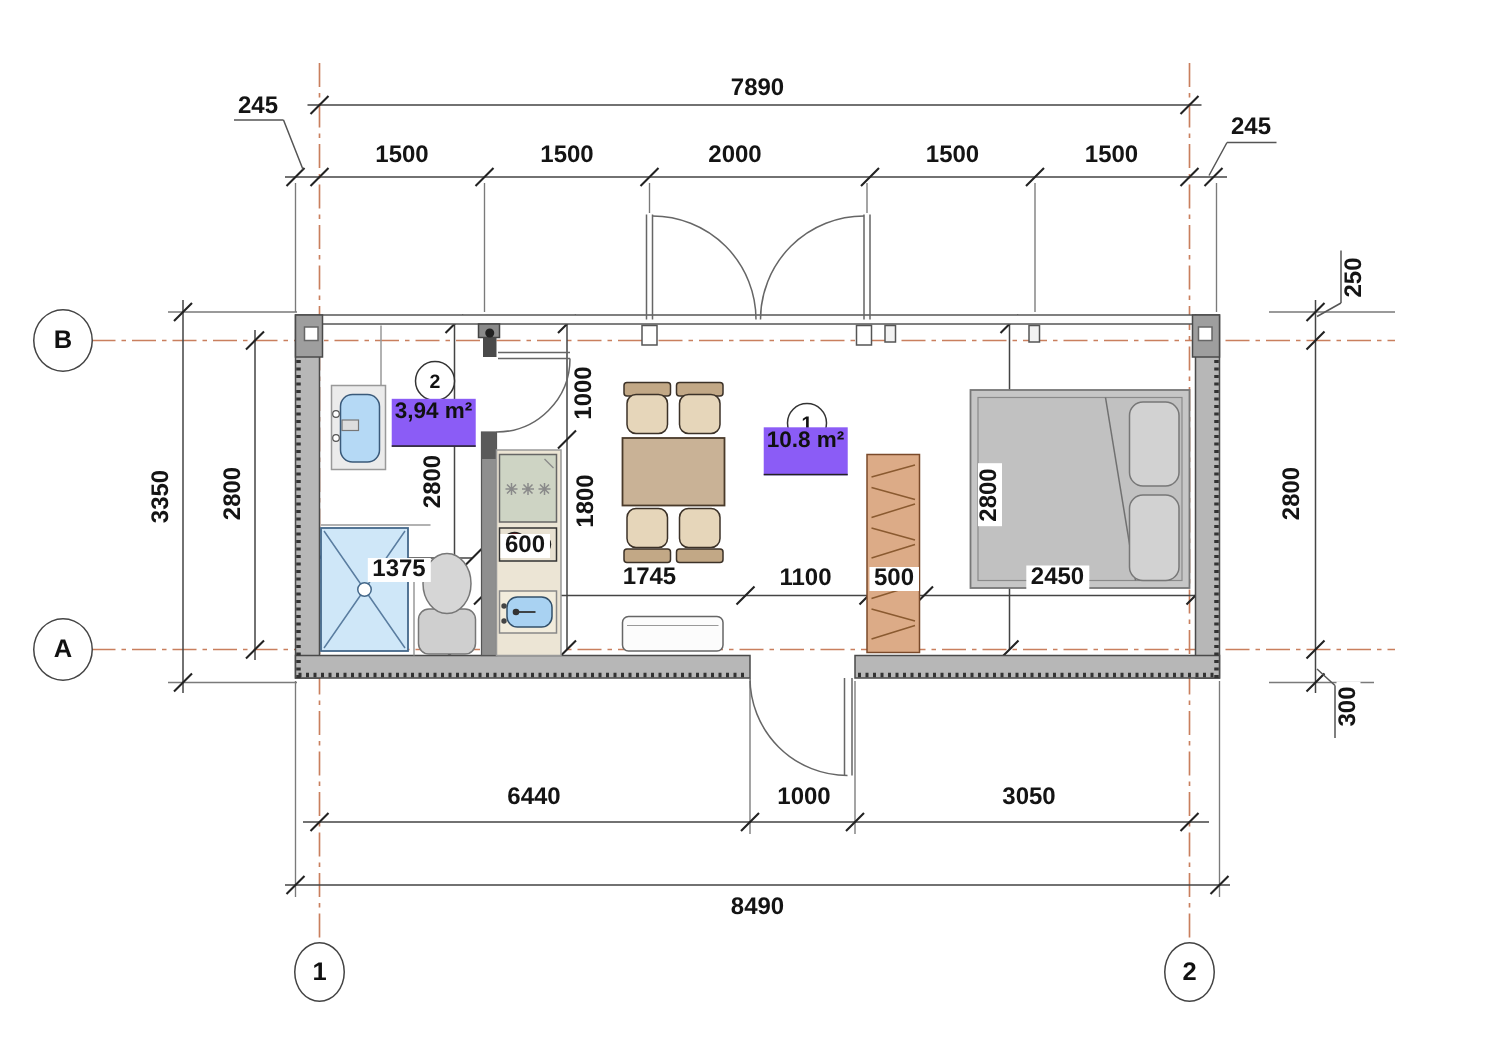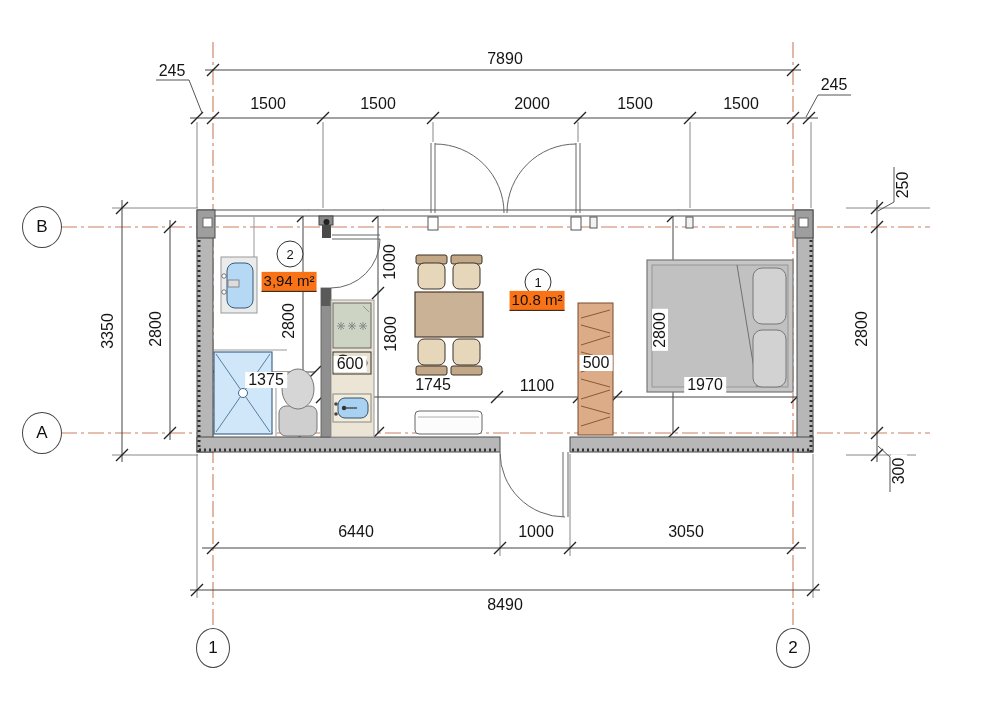--- a/index.html
+++ b/index.html
@@ -1,30 +1,30 @@
 <!DOCTYPE html>
 <html><head>
 <meta charset="utf-8">
 <style>
   html,body{margin:0;padding:0;background:#fff;}
   .canvas{position:relative;width:1000px;height:707px;background:#ffffff;overflow:hidden;
-          font-family:"Liberation Sans",sans-serif;color:#111;}
+          font-family:"Liberation Sans",sans-serif;color:#111;font-weight:bold;}
   svg.plan{position:absolute;left:0;top:0;}
   .dim{position:absolute;transform:translate(-50%,-50%);font-size:16px;line-height:1;
        background:#fff;padding:0 3px;white-space:nowrap;color:#141414;}
   .dim.rot{transform:translate(-50%,-50%) rotate(-90deg);}
   .axis-bubble{position:absolute;width:38px;height:40px;border:1.3px solid #444;border-radius:50%;
        background:#fff;display:flex;align-items:center;justify-content:center;
        font-size:17px;transform:translate(-50%,-50%);}
   .axis-bubble.small{width:32px;height:38px;}
   .room-bubble{position:absolute;width:25px;height:25px;border:1.1px solid #333;border-radius:50%;
        background:#fff;display:flex;align-items:center;justify-content:center;
        font-size:13px;transform:translate(-50%,-50%);}
   .room-area{position:absolute;transform:translate(-50%,-50%);font-size:15px;line-height:1.15;
-       border-bottom:1.3px solid #222;padding:0 2px 2px;background:#f97316;white-space:nowrap;text-align:center;}
+       border-bottom:1.3px solid #222;padding:0 2px 14px;background:#8b5cf6;white-space:nowrap;text-align:center;}
 </style>
 </head>
 <body>
 
 <div class="canvas">
 
 <svg class="plan" width="1000" height="707" viewBox="0 0 1000 707">
 
   <g stroke="#c97f5e" stroke-width="1.1" stroke-dasharray="16 4 3 4">
     <line x1="61" y1="227" x2="930" y2="227"></line>
@@ -210,42 +210,42 @@
     <rect x="753" y="268" width="33" height="56" rx="9" fill="#d2d2d2" stroke="#777"></rect>
     <rect x="753" y="330" width="33" height="57" rx="9" fill="#d2d2d2" stroke="#777"></rect>
   </g>
 </svg>
 
 <div class="dim" style="left:505px;top:59px">7890</div>
 <div class="dim" style="left:172px;top:71px">245</div>
 <div class="dim" style="left:834px;top:85px">245</div>
 <div class="dim" style="left:268px;top:104px">1500</div>
 <div class="dim" style="left:378px;top:104px">1500</div>
-<div class="dim" style="left:532px;top:104px">2000</div>
+<div class="dim" style="left:490px;top:104px">2000</div>
 <div class="dim" style="left:635px;top:104px">1500</div>
 <div class="dim" style="left:741px;top:104px">1500</div>
 
 <div class="dim rot" style="left:108px;top:331px">3350</div>
 <div class="dim rot" style="left:156px;top:329px">2800</div>
 
 <div class="dim rot" style="left:903px;top:185px">250</div>
 <div class="dim rot" style="left:862px;top:329px">2800</div>
 <div class="dim rot" style="left:899px;top:471px">300</div>
 
 <div class="dim" style="left:356px;top:532px">6440</div>
 <div class="dim" style="left:536px;top:532px">1000</div>
 <div class="dim" style="left:686px;top:532px">3050</div>
 <div class="dim" style="left:505px;top:605px">8490</div>
 
 <div class="dim" style="left:266px;top:380px">1375</div>
 <div class="dim" style="left:350px;top:364px">600</div>
 <div class="dim" style="left:433px;top:385px">1745</div>
 <div class="dim" style="left:537px;top:386px">1100</div>
-<div class="dim" style="left:596px;top:363px">500</div>
-<div class="dim" style="left:705px;top:385px">1970</div>
+<div class="dim" style="left:596px;top:386px">500</div>
+<div class="dim" style="left:705px;top:385px">2450</div>
 
 <div class="dim rot" style="left:390px;top:262px">1000</div>
 <div class="dim rot" style="left:391px;top:334px">1800</div>
 <div class="dim rot" style="left:289px;top:321px">2800</div>
 <div class="dim rot" style="left:660px;top:330px">2800</div>
 
 <div class="room-bubble" style="left:290px;top:254px">2</div>
 <div class="room-area" style="left:289px;top:282px">3,94 m²</div>
 <div class="room-bubble" style="left:538px;top:282px">1</div>
 <div class="room-area" style="left:537px;top:301px">10.8 m²</div>

